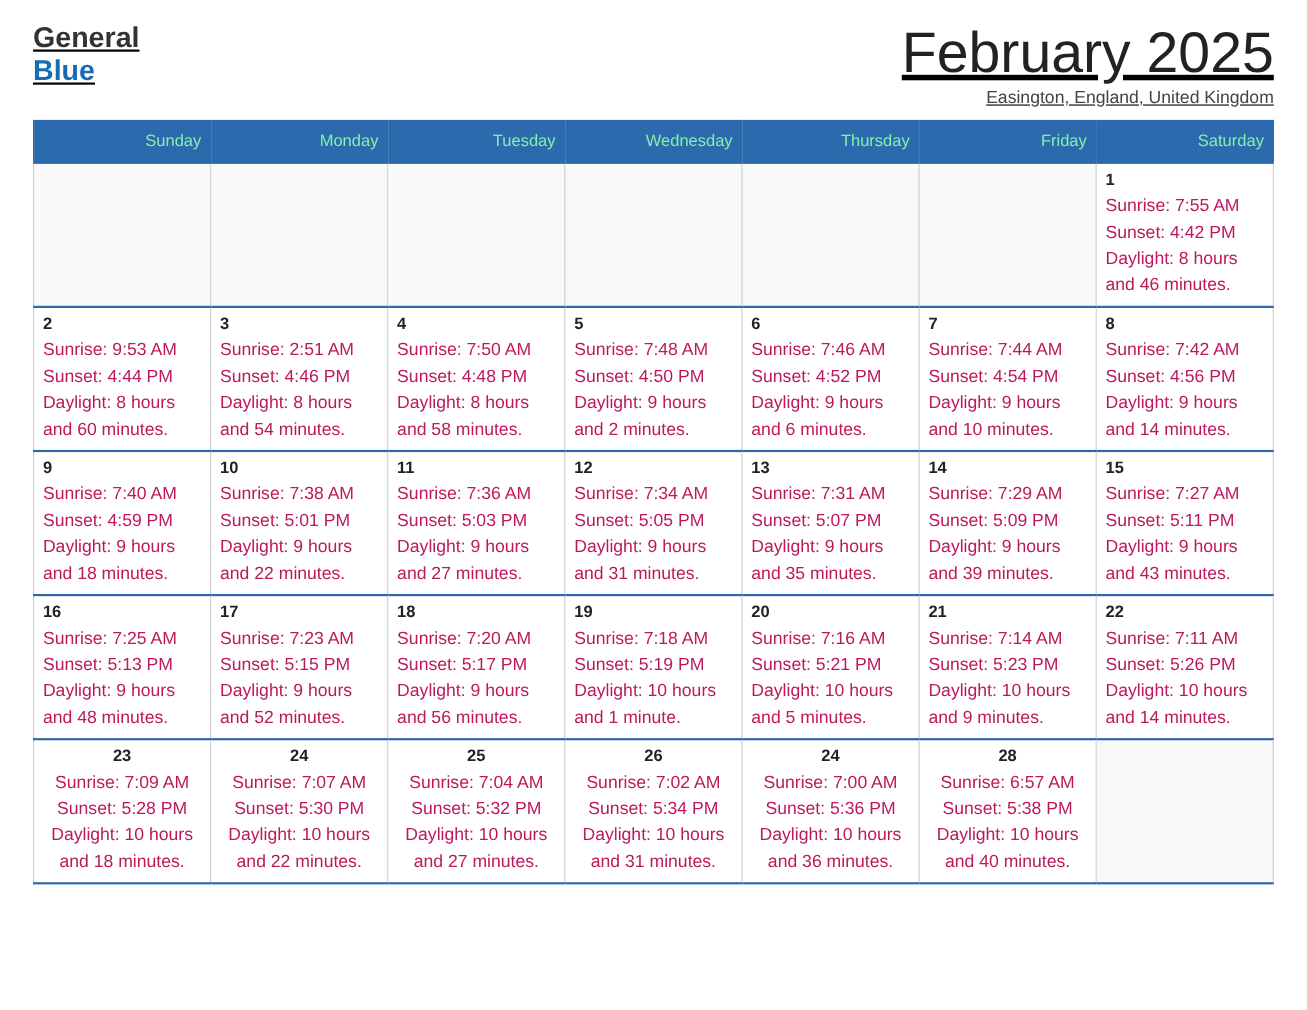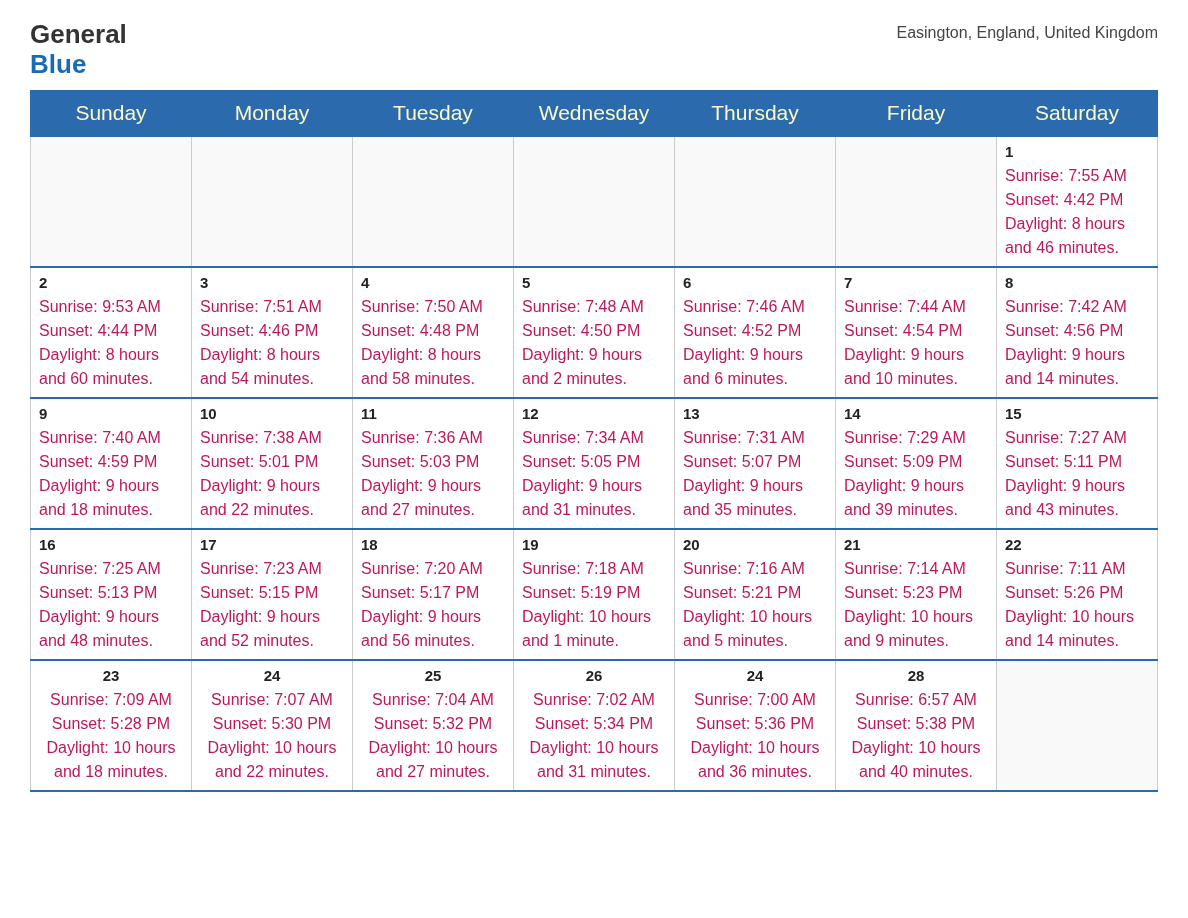--- a/index.html
+++ b/index.html
@@ -8,45 +8,46 @@
       background: #fff;
       width: 1188px;
       min-height: 918px;
       padding: 20px 30px;
     }
     .header {
       display: flex;
       justify-content: space-between;
       align-items: flex-start;
       margin-bottom: 10px;
+      text-decoration: underline;
     }
     .title-block { text-align: right; }
     .month-title {
       font-size: 52px;
       font-weight: normal;
       color: #222;
       line-height: 1.1;
     }
     .location {
       font-size: 16px;
       color: #444;
       margin-top: 4px;
     }
     .calendar {
       width: 100%;
       border-collapse: collapse;
       margin-top: 10px;
     }
     .calendar th {
       background-color: #2a6aad;
-      color: #fef9c3;
+      color: #86efac;
       padding: 10px 8px;
-      font-size: 21px;
+      font-size: 15px;
       font-weight: normal;
-      text-align: center;
+      text-align: right;
       border: 1px solid #2a6aad;
     }
     .calendar td {
       vertical-align: top;
       border: 1px solid #ccc;
       border-top: 2px solid #2a6aad;
       padding: 6px 8px;
       width: calc(100% / 7);
       min-height: 110px;
       height: 120px;
@@ -78,20 +79,21 @@
 <body>
 
 <div class="header">
   <div class="logo-wrapper">
     <div style="display:flex;flex-direction:column;font-size:26px;font-weight:bold;line-height:1.15;">
       <span style="color:#333;display:flex;align-items:center;">General</span>
       <span style="color:#1a6bb5;">Blue</span>
     </div>
   </div>
   <div class="title-block">
+    <div class="month-title">February 2025</div>
     <div class="location">Easington, England, United Kingdom</div>
   </div>
 </div>
 
 <table class="calendar">
   <thead>
     <tr>
     <th>Sunday</th>
         <th>Monday</th>
         <th>Tuesday</th>
@@ -123,21 +125,21 @@
           <div class="day-number">2</div>
           <div class="day-info">
             <div>Sunrise: 9:53 AM</div>
             <div>Sunset: 4:44 PM</div>
             <div>Daylight: 8 hours and 60 minutes.</div>
           </div>
         </td>
         <td>
           <div class="day-number">3</div>
           <div class="day-info">
-            <div>Sunrise: 7:51 AM</div>
+            <div>Sunrise: 2:51 AM</div>
             <div>Sunset: 4:46 PM</div>
             <div>Daylight: 8 hours and 54 minutes.</div>
           </div>
         </td>
         <td>
           <div class="day-number">4</div>
           <div class="day-info">
             <div>Sunrise: 7:50 AM</div>
             <div>Sunset: 4:48 PM</div>
             <div>Daylight: 8 hours and 58 minutes.</div>

